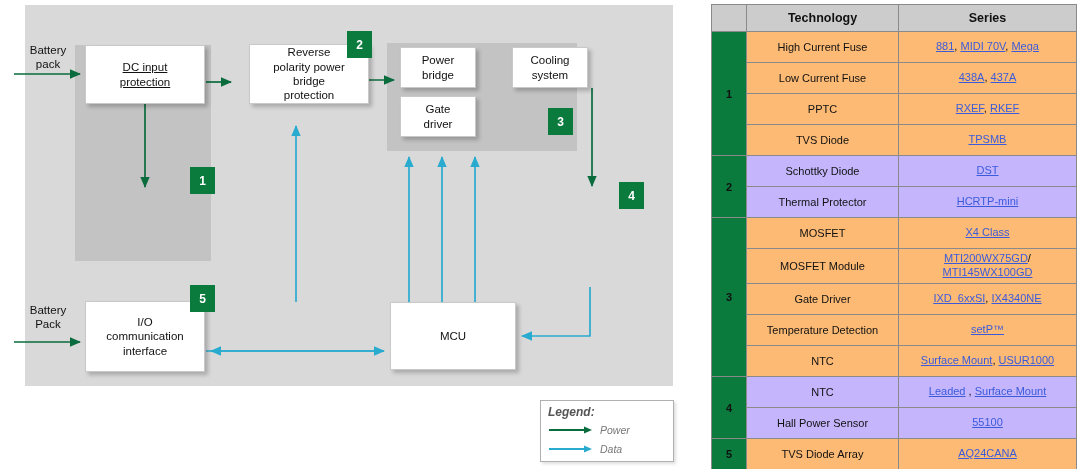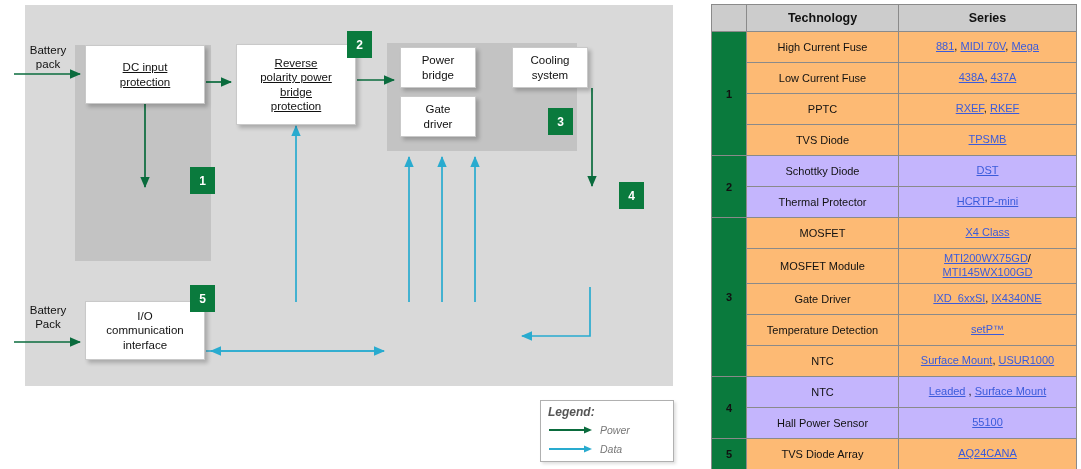--- a/index.html
+++ b/index.html
@@ -26,26 +26,26 @@
   .node{
     position:absolute;background:#ffffff;border:1px solid #c9c9c9;
     box-shadow:3px 3px 4px rgba(0,0,0,0.22);
     display:flex;align-items:center;justify-content:center;text-align:center;
     font-size:11.5px;color:#111;line-height:1.25;box-sizing:border-box;
     padding:2px 4px;
   }
 
   #n-dcinput{left:85px;top:45px;width:120px;height:59px;}
   #n-aux{left:85px;top:192px;width:120px;height:69px;}
-  #n-reverse{left:236px;top:44px;width:120px;height:81px;text-decoration:underline;}
+  #n-reverse{left:249px;top:44px;width:120px;height:60px;}
   #n-powerbridge{left:400px;top:47px;width:76px;height:41px;}
   #n-gatedriver{left:400px;top:96px;width:76px;height:41px;}
   #n-cooling{left:512px;top:47px;width:76px;height:41px;}
   #n-mcu{left:390px;top:302px;width:126px;height:68px;}
-  #n-io{left:85px;top:301px;width:120px;height:59px;}
+  #n-io{left:85px;top:301px;width:120px;height:71px;}
 
   #n-motor{
     position:absolute;left:540px;top:190px;width:100px;height:96px;
     background:#ffffff;border-radius:50%;
     box-shadow:3px 3px 5px rgba(0,0,0,0.22);
     display:flex;align-items:center;justify-content:center;
     font-size:11.5px;color:#111;
   }
 
   .badge{
@@ -160,20 +160,21 @@
   <div class="node" id="n-reverse" style="white-space:pre-line;">Reverse
 polarity power
 bridge
 protection</div>
   <div class="node" id="n-powerbridge" style="white-space:pre-line;">Power
 bridge</div>
   <div class="node" id="n-gatedriver" style="white-space:pre-line;">Gate
 driver</div>
   <div class="node" id="n-cooling" style="white-space:pre-line;">Cooling
 system</div>
+  <div class="node" id="n-mcu">MCU</div>
   <div class="node" id="n-io" style="white-space:pre-line;">I/O
 communication
 interface</div>
 
   <div class="badge" id="b1">1</div>
   <div class="badge" id="b2">2</div>
   <div class="badge" id="b3">3</div>
   <div class="badge" id="b4">4</div>
   <div class="badge" id="b5">5</div>
 

